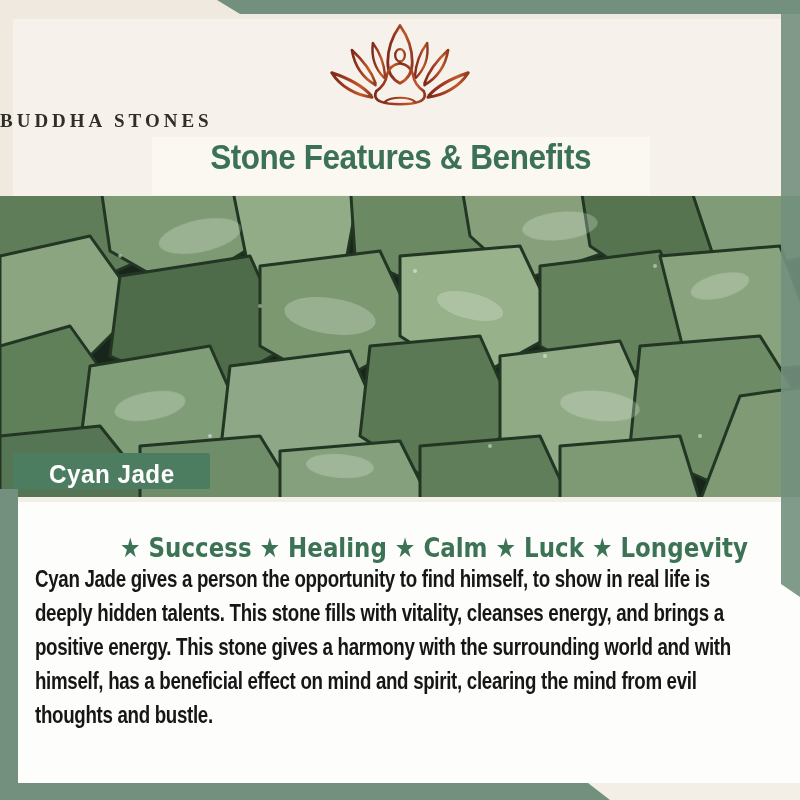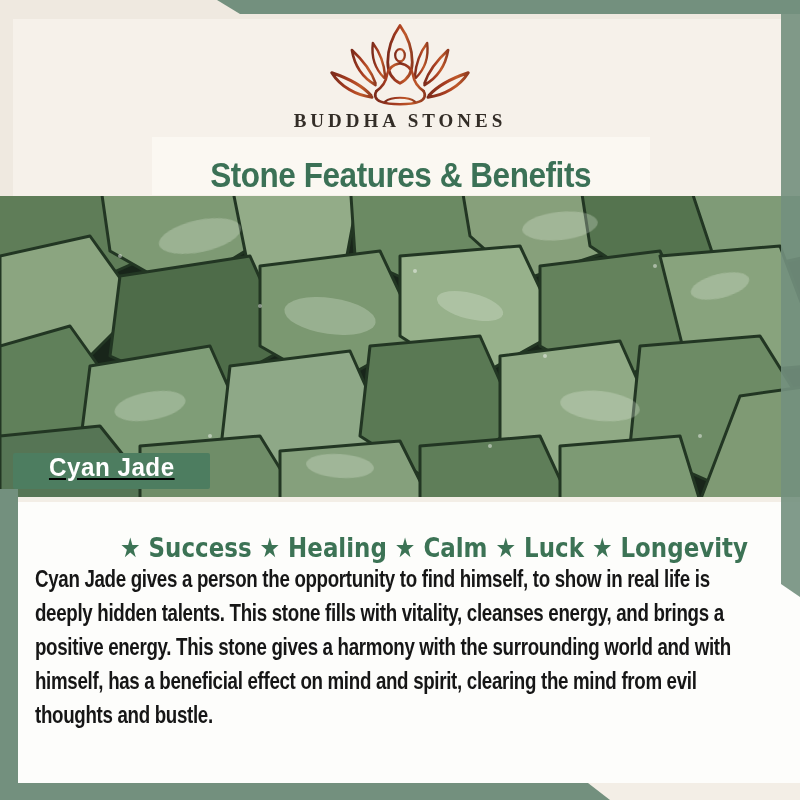--- a/index.html
+++ b/index.html
@@ -4,33 +4,33 @@
 <style>
   html,body{margin:0;padding:0;}
   body{width:800px;height:800px;font-family:"Liberation Sans",sans-serif;background:#efe9e0;}
   .page{position:relative;width:800px;height:800px;overflow:hidden;background:#efe9e0;}
 
   
   .header-panel{position:absolute;left:13px;top:19px;width:768px;height:177px;background:#f6f1ea;}
   .top-band{position:absolute;left:0;top:0;width:800px;height:14px;background:#73907e;
             clip-path:polygon(217px 0,800px 0,800px 100%,240px 100%);}
   .logo{position:absolute;left:310px;top:22px;width:180px;height:84px;}
-  .brand{position:absolute;left:0;top:110px;width:800px;text-align:center;
+  .brand{position:absolute;left:0;top:110px;width:800px;text-align:left;
          font-family:"Liberation Serif",serif;font-size:19px;font-weight:600;
          letter-spacing:4px;color:#332d27;}
   .title-strip{position:absolute;left:152px;top:137px;width:498px;height:58px;background:#fbf8f2;
-               display:flex;align-items:flex-end;justify-content:center;}
+               display:flex;align-items:flex-start;justify-content:center;}
   .title{font-size:35px;font-weight:bold;color:#3b7156;white-space:nowrap;
          transform:scaleX(.9);letter-spacing:-.5px;}
 
   
   .photo{position:absolute;left:0;top:196px;width:800px;height:301px;overflow:hidden;background:#18251a;}
   .photo svg{display:block;width:800px;height:301px;}
   .stone-label{position:absolute;left:13px;top:257px;width:197px;height:36px;background:#4d7d60;
-               border-radius:2px;display:flex;align-items:flex-start;justify-content:center;text-decoration:underline;}
+               border-radius:2px;display:flex;align-items:flex-end;justify-content:center;}
   .stone-label span{color:#ffffff;font-size:25px;font-weight:bold;letter-spacing:.5px;transform:scaleX(.97);}
 
   
   .right-strip{position:absolute;left:781px;top:0;width:19px;height:597px;background:rgba(115,144,126,.9);
                clip-path:polygon(0 0,100% 0,100% 100%,0 calc(100% - 13px));}
   .left-strip{position:absolute;left:0;top:489px;width:18px;height:311px;background:#73907e;}
   .bottom-band{position:absolute;left:0;top:783px;width:800px;height:17px;background:#73907e;
                clip-path:polygon(0 0,588px 0,610px 100%,0 100%);}
 
   

